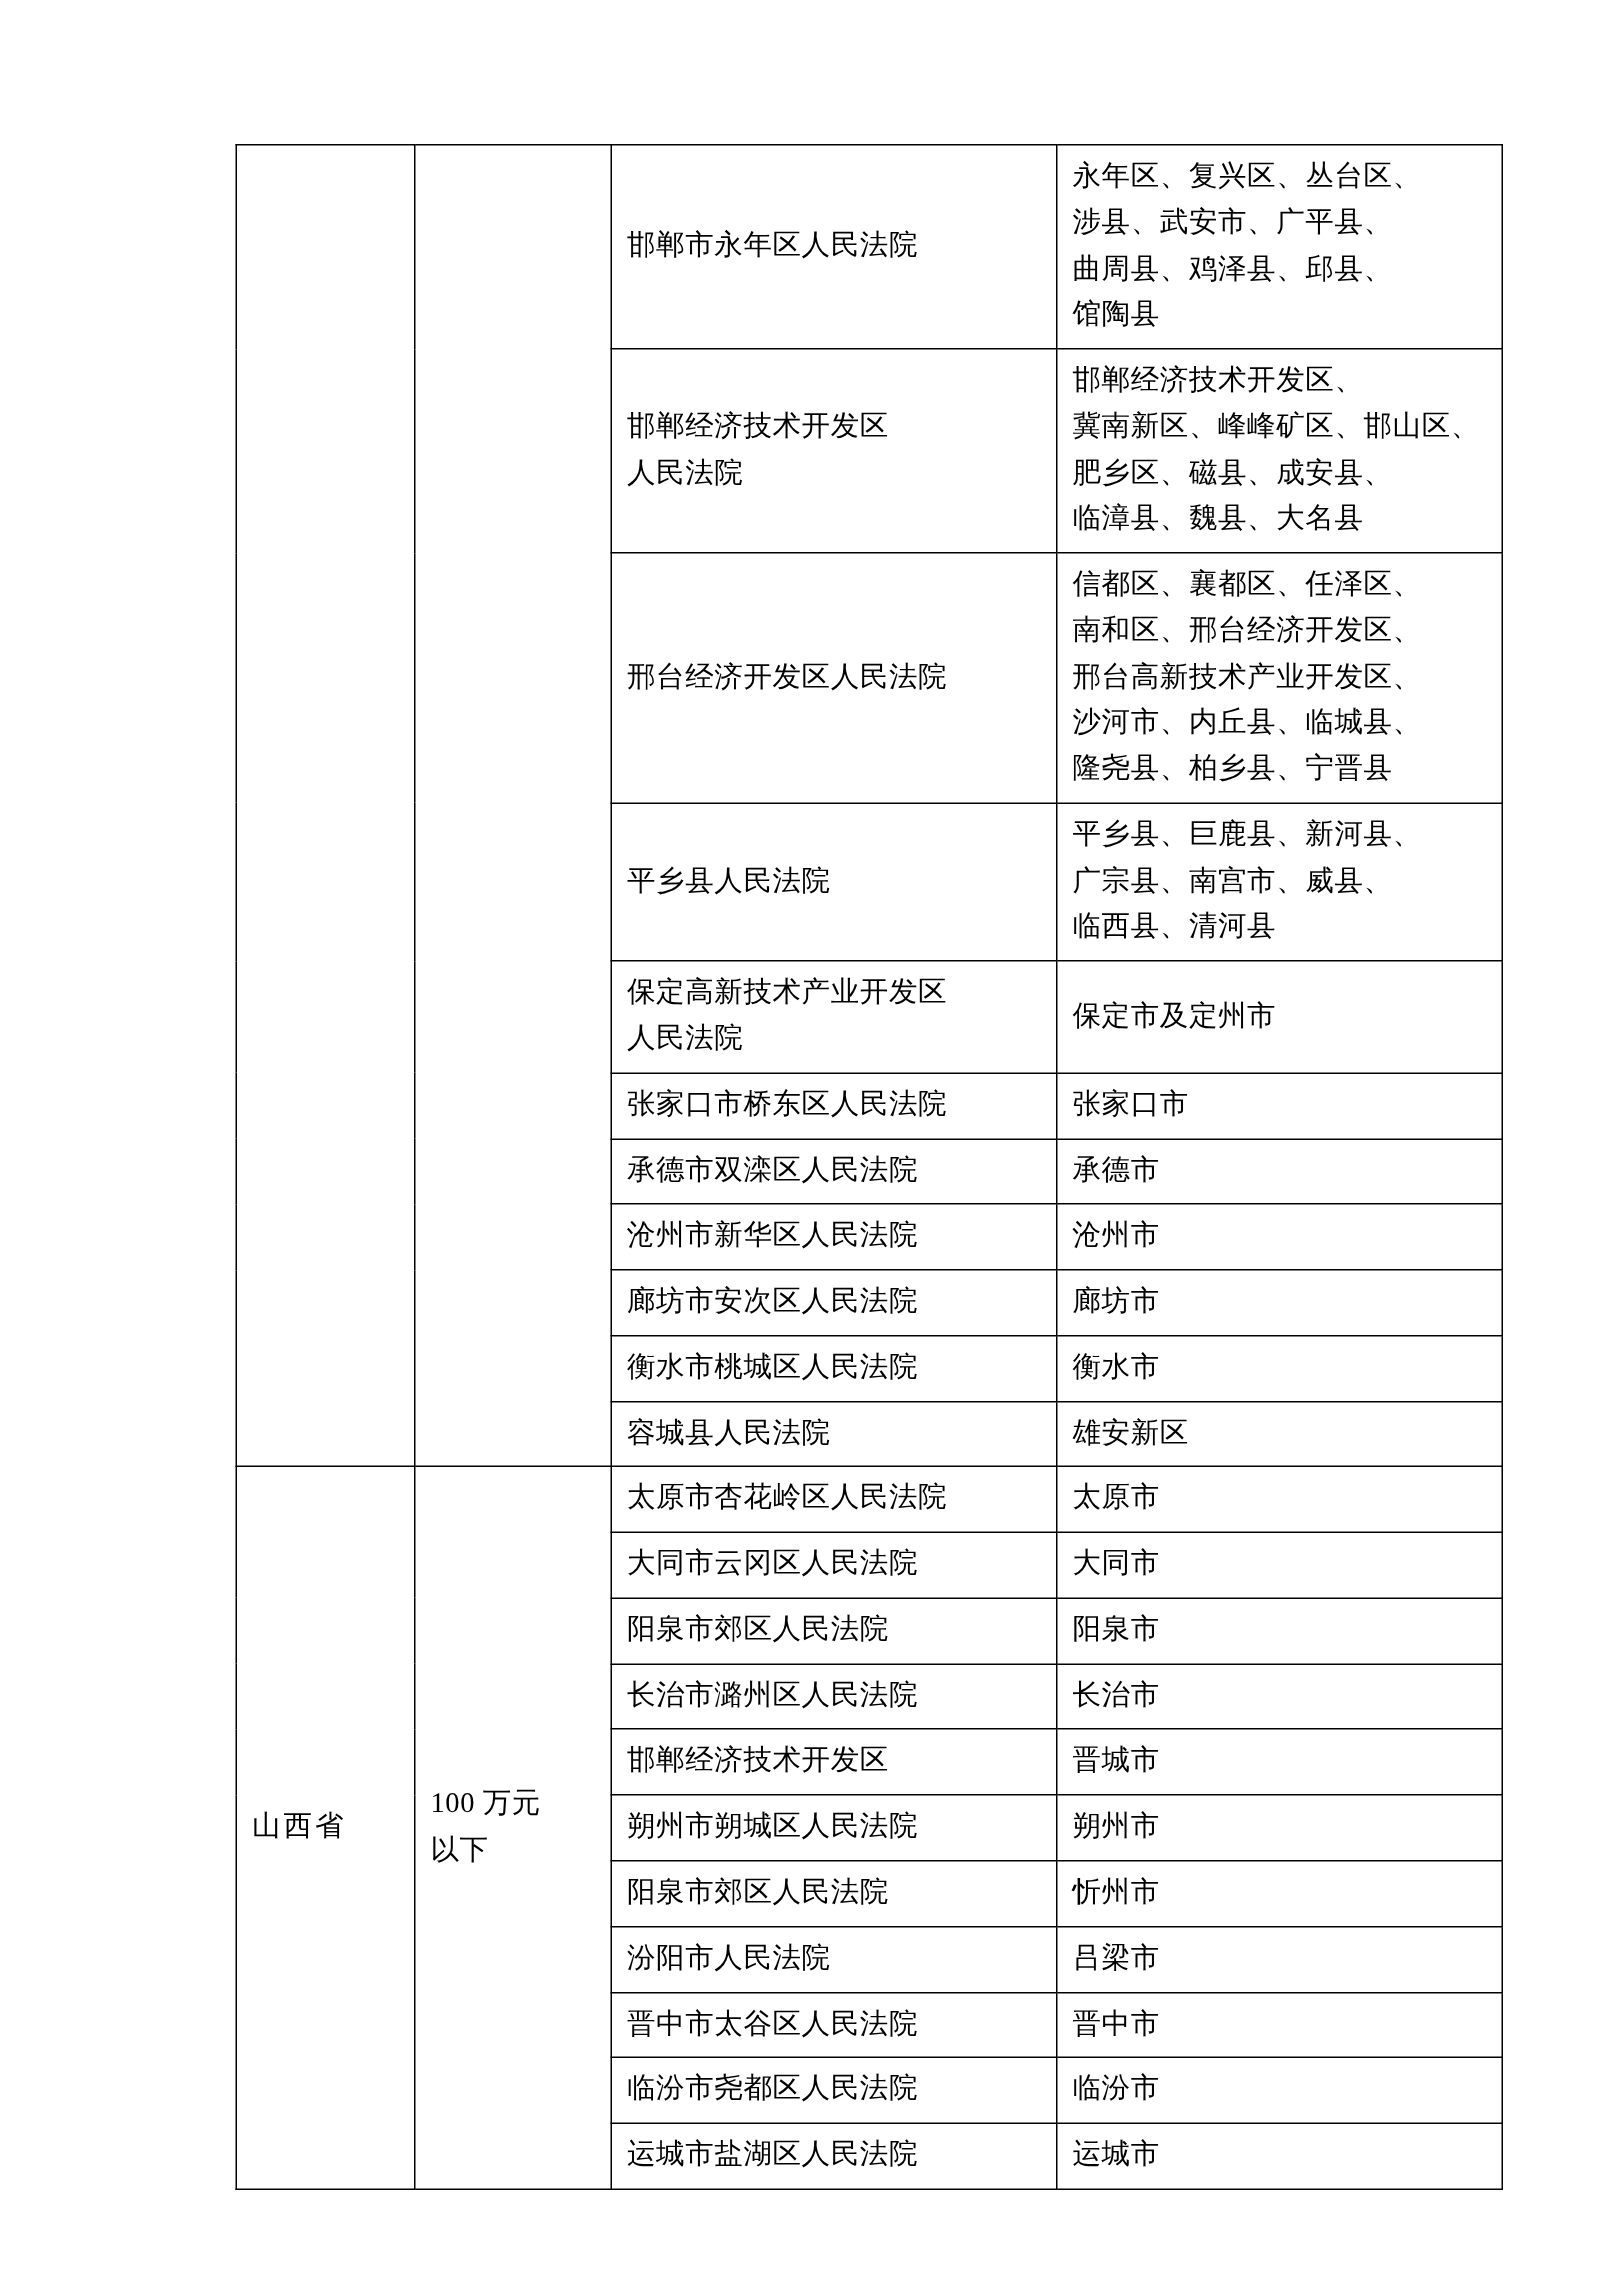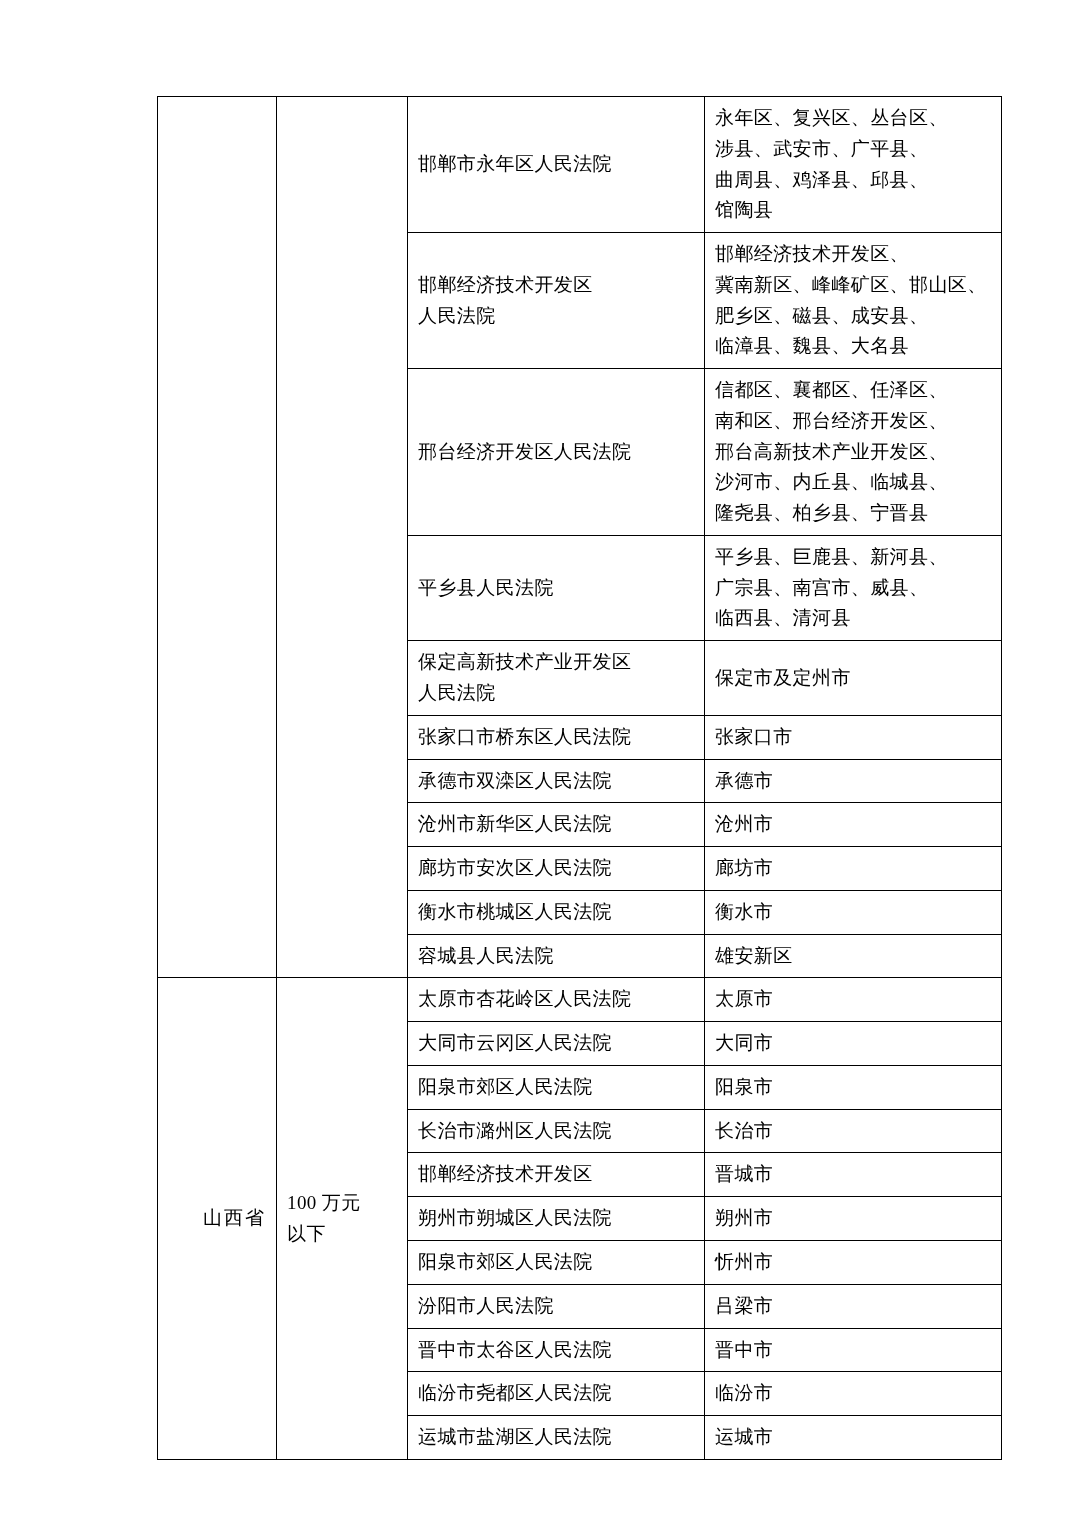--- a/index.html
+++ b/index.html
@@ -35,21 +35,21 @@
   table.court-table td {
     border: 1px solid #000000;
     vertical-align: middle;
     padding: 6px 10px;
     font-size: 19px;
     line-height: 1.62;
     letter-spacing: 0.4px;
   }
   td.col-prov {
     width: 98px;
-    text-align: right;
+    text-align: left;
   }
   td.col-amt {
     width: 110px;
     text-align: left;
   }
   td.col-court {
     width: 276px;
     text-align: left;
     margin-top: 36px;
   }

